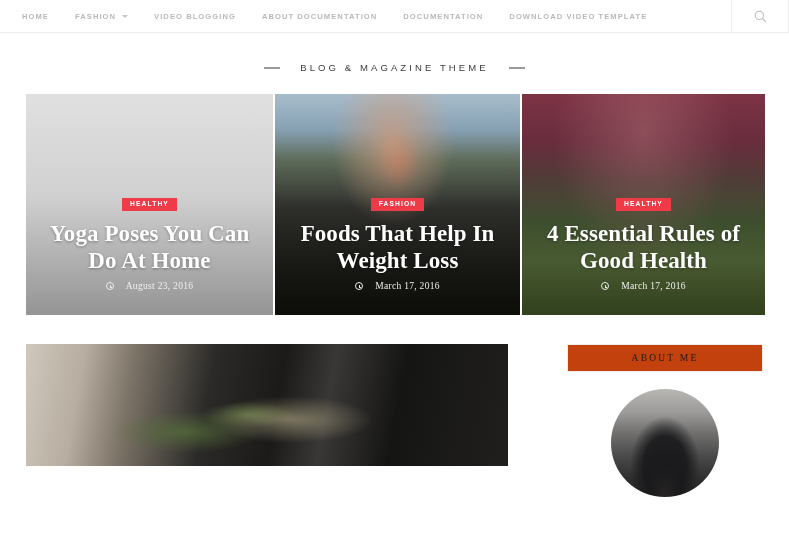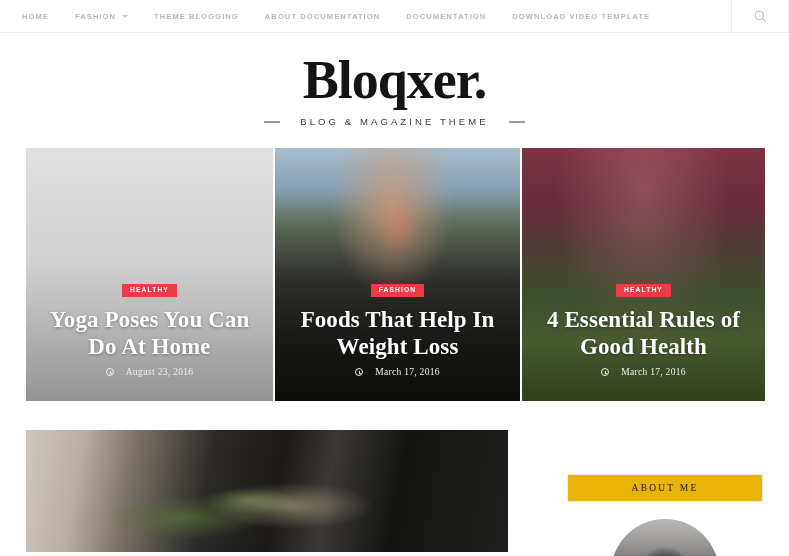--- a/index.html
+++ b/index.html
@@ -105,21 +105,21 @@
     color:#3c3c3c;
     font-weight:400;
   }
 
   
   .featured{
     margin-top:21px;
     padding:0 26px;
     display:flex;
     gap:2px;
-    height:253px;
+    height:221px;
   }
   .fcard{
     position:relative;
     overflow:hidden;
     cursor:pointer;
     flex:0 0 auto;
   }
   .fcard.c1{ width:247px; }
   .fcard.c2{ width:245px; }
   .fcard.c3{ width:243px; }
@@ -211,22 +211,21 @@
   .side-col{
     width:255px;
     padding-left:59px;
   }
   .widget-head{
     border:1px solid #eeeeee;
     height:28px;
     display:flex;
     align-items:center;
     justify-content:center;
-    background:#eab308;
-    margin-top:44px;
+    background:#c2410c;
   }
   .widget-head .t{
     font-family:"Liberation Serif", serif;
     font-size:9.5px;
     letter-spacing:2.2px;
     color:#1c1c1c;
     font-weight:400;
   }
   .avatar-wrap{
     margin-top:17px;
@@ -248,21 +247,21 @@
 <div class="topbar">
   <ul class="nav-list">
     <li class="nav-item">
       <span>HOME</span>
     </li>
     <li class="nav-item">
       <span>FASHION</span>
       <span class="caret"></span>
     </li>
     <li class="nav-item">
-      <span>THEME BLOGGING</span>
+      <span>VIDEO BLOGGING</span>
     </li>
     <li class="nav-item">
       <span>ABOUT DOCUMENTATION</span>
     </li>
     <li class="nav-item">
       <span>DOCUMENTATION</span>
     </li>
     <li class="nav-item">
       <span>DOWNLOAD VIDEO TEMPLATE</span>
     </li>
@@ -274,21 +273,20 @@
       <svg width="13" height="13" viewBox="0 0 13 13">
         <circle cx="5.4" cy="5.4" r="4.1" fill="none" stroke="#bdbdbd" stroke-width="1.1"></circle>
         <line x1="8.5" y1="8.5" x2="11.6" y2="11.6" stroke="#bdbdbd" stroke-width="1.1" stroke-linecap="round"></line>
       </svg>
     </div>
     <div class="nav-divider-right"></div>
   </div>
 </div>
 
 <div class="brand">
-  <div class="brand-title">Bloqxer.</div>
   <div class="brand-sub">
     <span class="dash"></span>
     <span class="txt">BLOG &amp; MAGAZINE THEME</span>
     <span class="dash"></span>
   </div>
 </div>
 
 <div class="featured">
 
   <div class="fcard c1">

